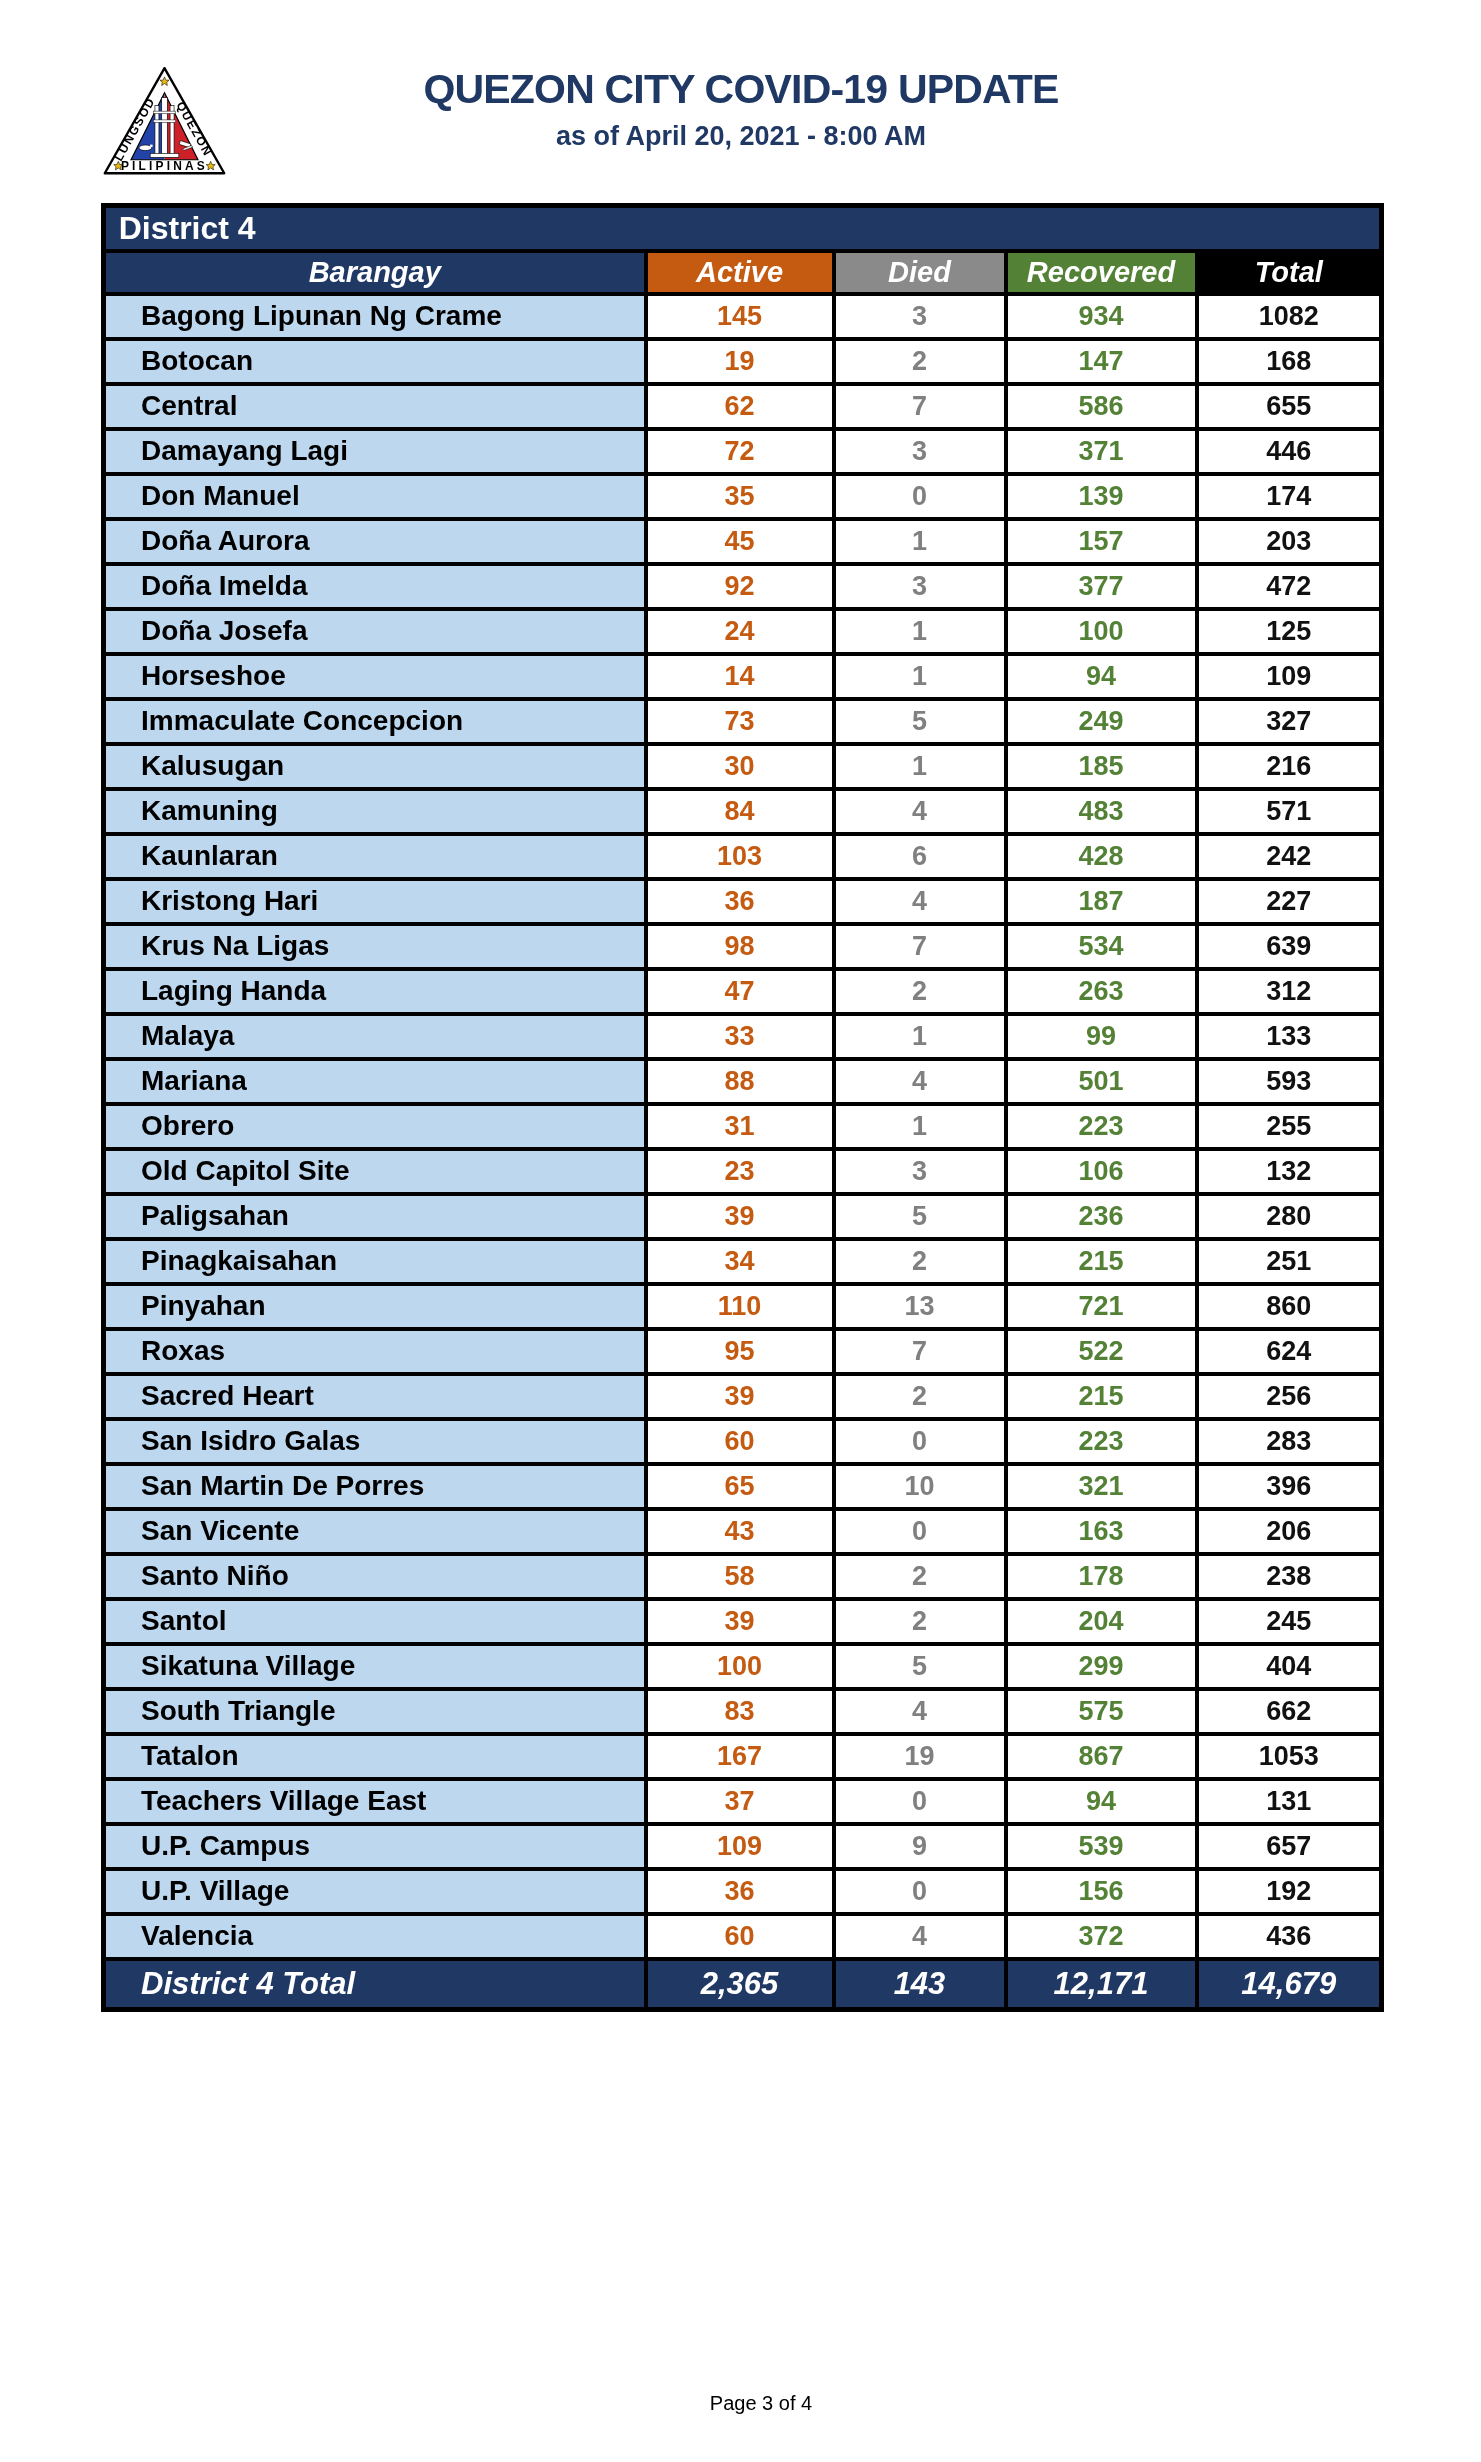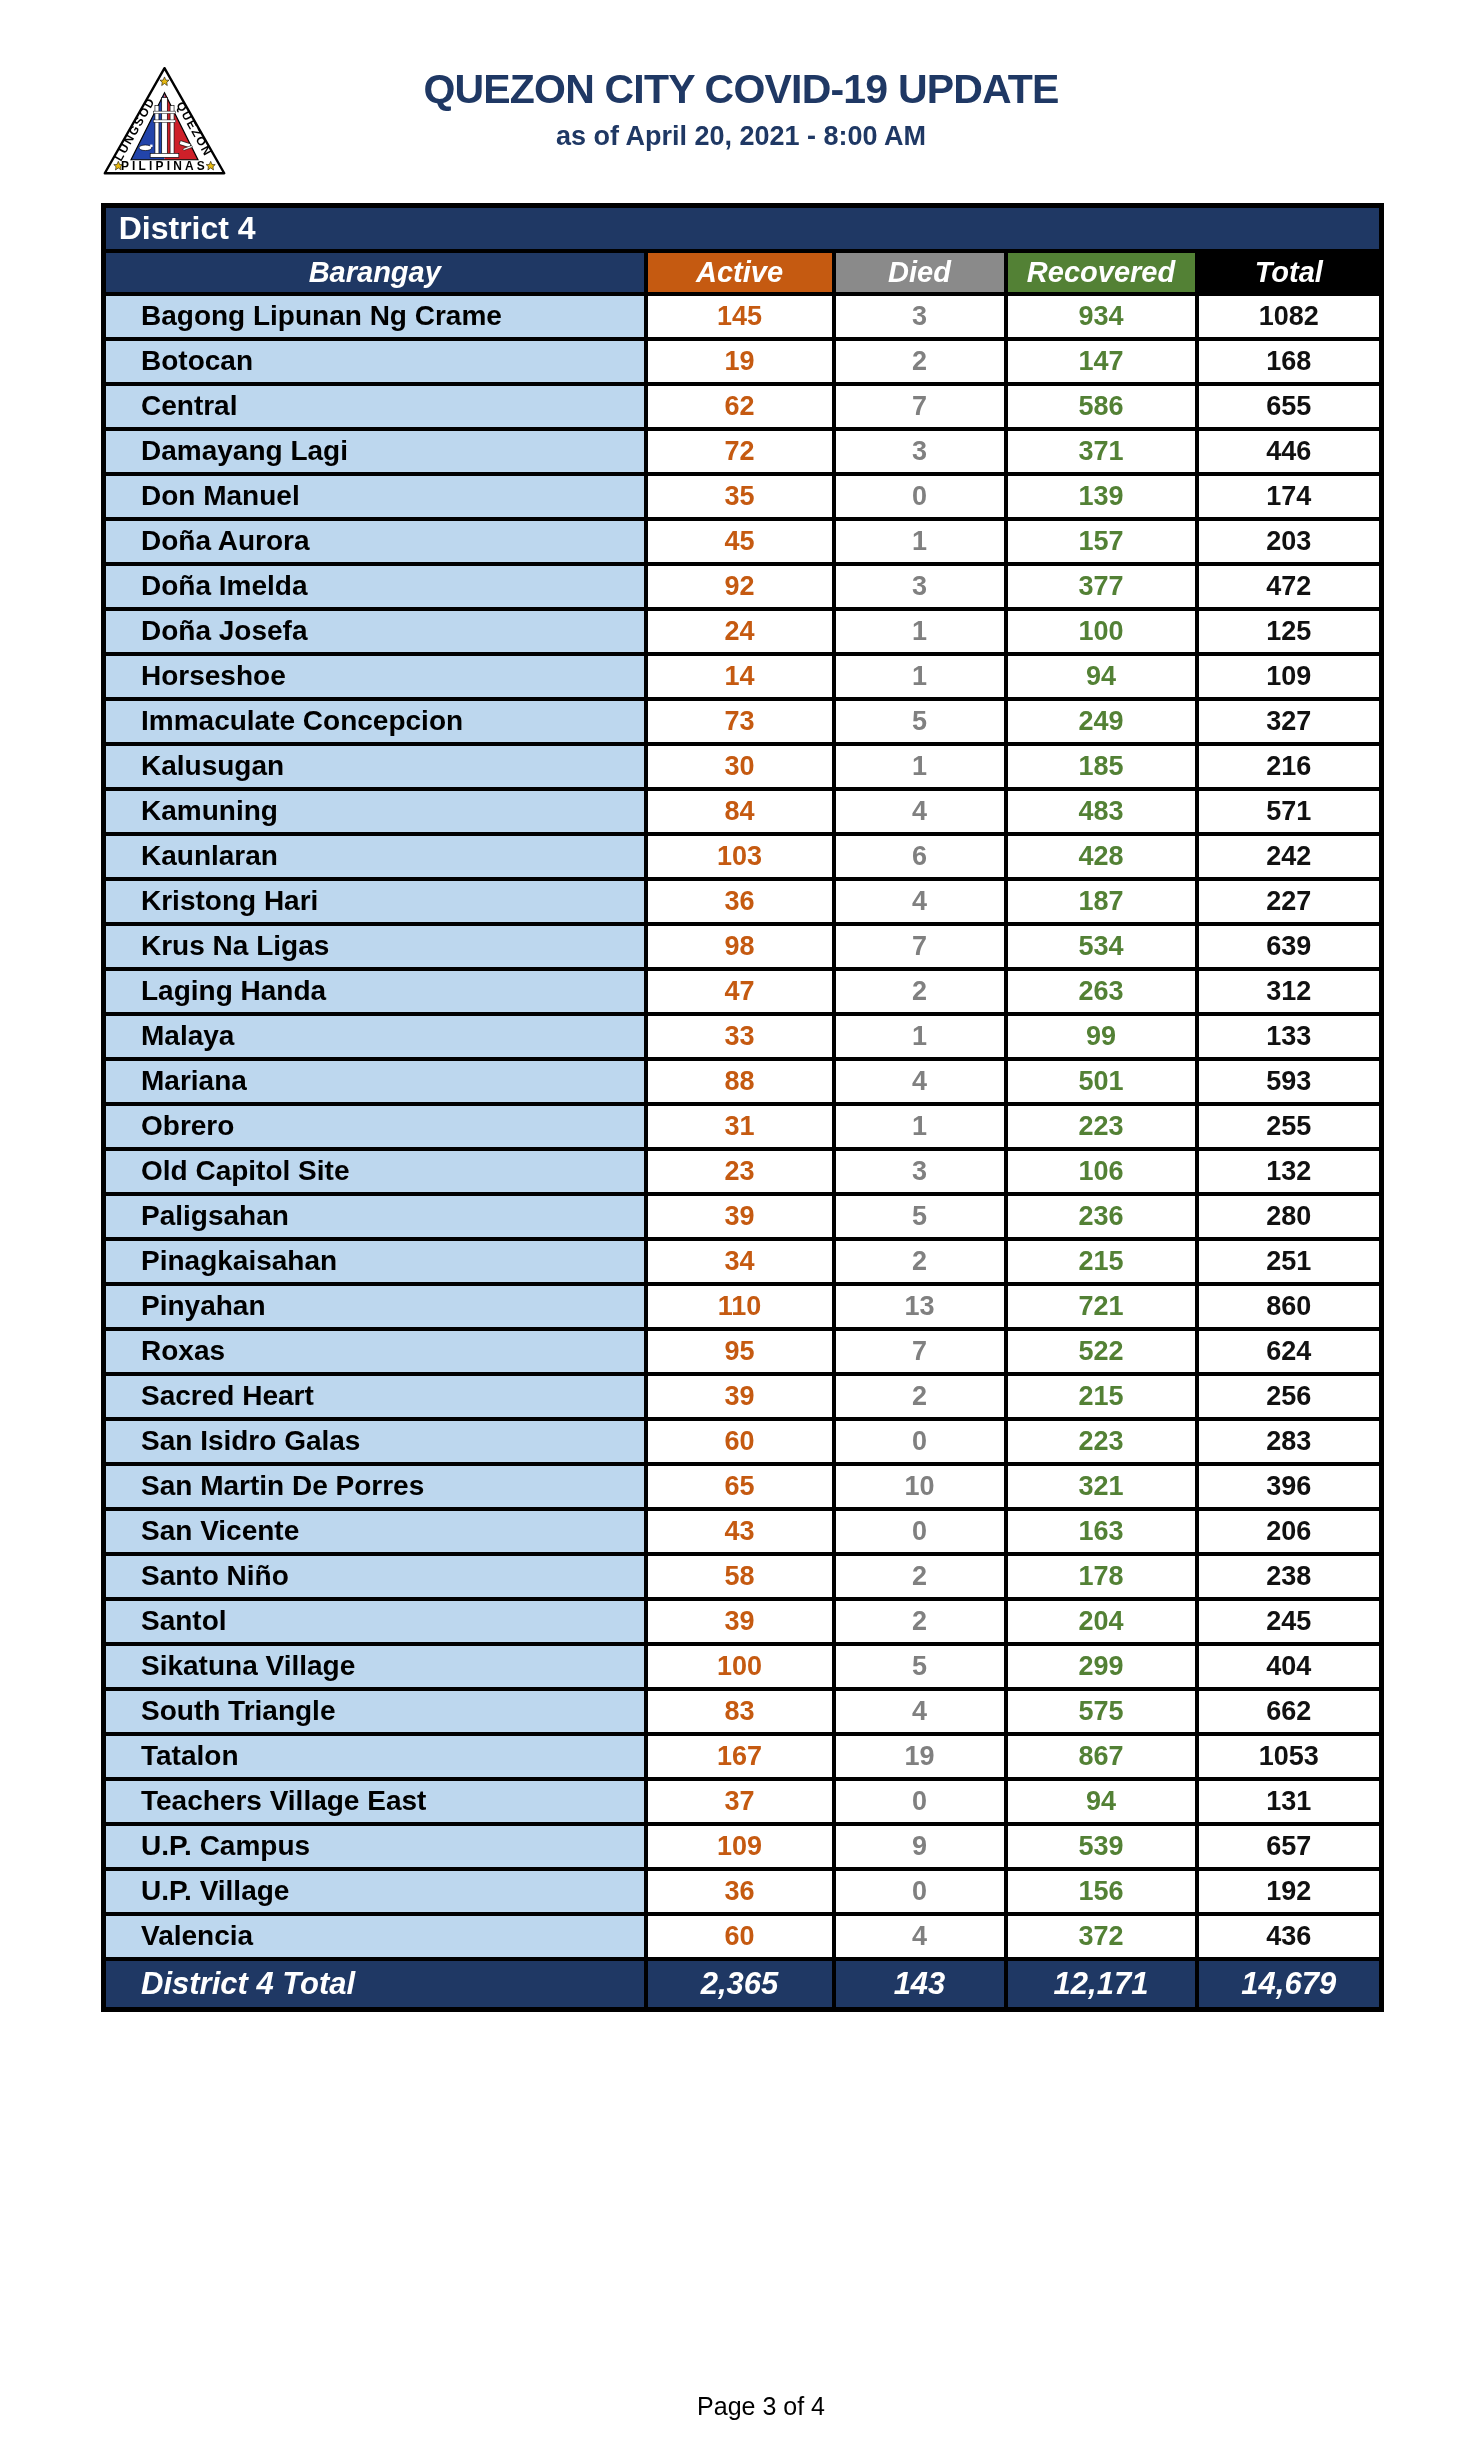--- a/index.html
+++ b/index.html
@@ -48,21 +48,21 @@
   .covid-table tbody td.cell-recovered{color:var(--green);}
   .covid-table tbody td.cell-total{color:#111;}
 
   .total-row td{
     background:var(--navy);color:#fff;height:51px;font-size:31px;
     font-style:italic;text-align:center;margin-top:11px;
   }
   .total-row td.total-label{text-align:left;padding-left:35px;}
 
   .page-footer{position:absolute;left:0;top:2392px;width:100%;text-align:center;
-    font-size:25px;font-weight:normal;color:#000;padding-left:40px;}
+    font-size:20px;font-weight:normal;color:#000;padding-left:40px;}
   .seal-edge-text{font-size:15px;font-weight:bold;letter-spacing:2px;fill:#000;}
   .seal-bottom-text{font-size:15px;font-weight:bold;letter-spacing:4px;fill:#000;}
 </style>
 </head>
 <body>
 
 <div class="logo">
   <svg viewBox="0 0 162 144" width="129" height="115">
 
     <path d="M81 5 L156 137 L6 137 Z" fill="#ffffff" stroke="#000" stroke-width="3" stroke-linejoin="round"></path>

